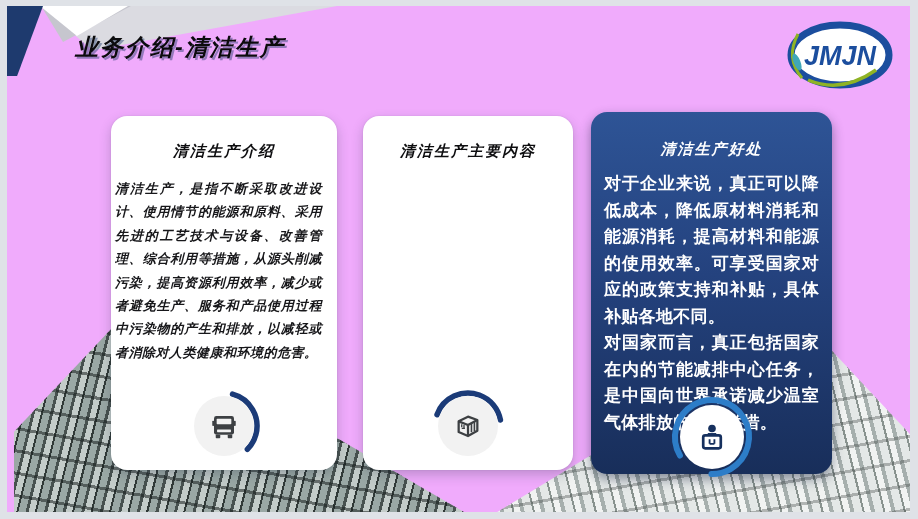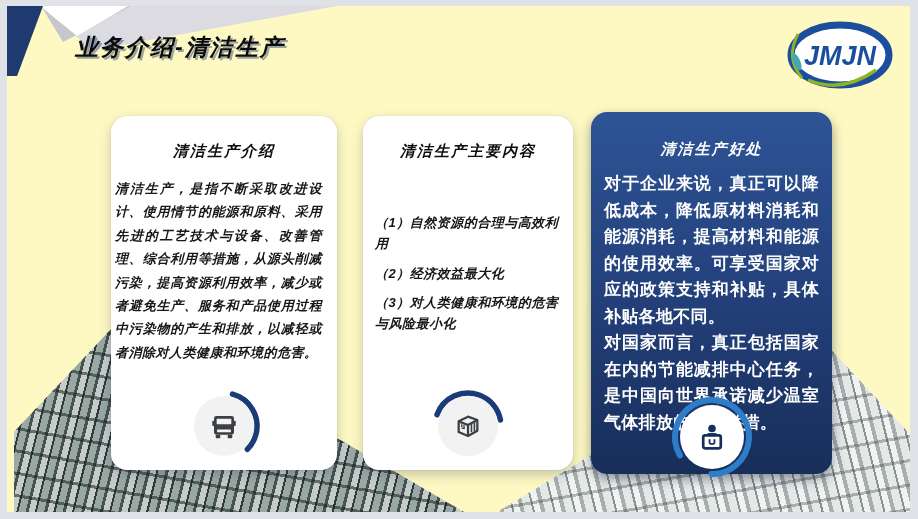--- a/index.html
+++ b/index.html
@@ -1,19 +1,19 @@
 <!DOCTYPE html>
 <html><head>
 <meta charset="utf-8">
 <style>
   * { margin:0; padding:0; box-sizing:border-box; }
   html,body { width:918px; height:519px; }
   body { font-family:"Liberation Sans", sans-serif; background:#dfe2e7; position:relative; overflow:hidden; }
 
-  .slide { position:absolute; left:7px; top:6px; right:8px; bottom:7px; background:#fef9c3; overflow:hidden; }
+  .slide { position:absolute; left:7px; top:6px; right:8px; bottom:7px; background:#f0abfc; overflow:hidden; }
 
   
   .ribbon-navy { position:absolute; left:0; top:0; width:36px; height:70px;
     background:#1e3a6e; clip-path:polygon(0 0, 100% 0, 28% 100%, 0 100%); }
   .ribbon-gray { position:absolute; left:0; top:0; width:330px; height:46px;
     background:#dbdbe1; clip-path:polygon(10% 0, 100% 0, 26% 96%); }
   .ribbon-gray2 { position:absolute; left:0; top:0; width:200px; height:40px;
     background:#c6c6ce; clip-path:polygon(17% 0, 62% 0, 28% 90%); }
   .ribbon-white { position:absolute; left:33px; top:0; width:88px; height:30px;
     background:#ffffff; clip-path:polygon(0 0, 100% 0, 42% 100%); }
@@ -117,25 +117,20 @@
           </g>
           <rect x="6.5" y="6.5" width="11" height="4.2" rx="0.6" fill="#f2f2f2"></rect>
           <rect x="6.8" y="14.6" width="10.4" height="2" rx="0.4" fill="#f2f2f2"></rect>
         </svg>
       </div>
     </div>
   </div>
 
   <div class="card card-white card2">
     <div class="card-title">清洁生产主要内容</div>
-    <div class="card-list">
-      <div class="item">（1）自然资源的合理与高效利用</div>
-      <div class="item">（2）经济效益最大化</div>
-      <div class="item">（3）对人类健康和环境的危害与风险最小化</div>
-    </div>
     <div class="medal">
       <svg class="arc" width="76" height="76">
         <circle cx="38" cy="38" r="33" fill="none" stroke="#1b3b78" stroke-width="5.5" stroke-dasharray="86 122" stroke-linecap="round" transform="rotate(-160 38 38)"></circle>
       </svg>
       <div class="disc">
         <svg width="32" height="32" viewBox="0 0 24 24">
           <g stroke="#3d4043" stroke-width="1.7" fill="none" stroke-linejoin="round">
             <path d="M5 8.5 L12 5 L19 7.5 L19 15.5 L12 19.5 L5 16.5 Z"></path>
             <path d="M5 8.5 L12 11.2 L19 7.5"></path>
             <path d="M12 11.2 L12 19.5"></path>

